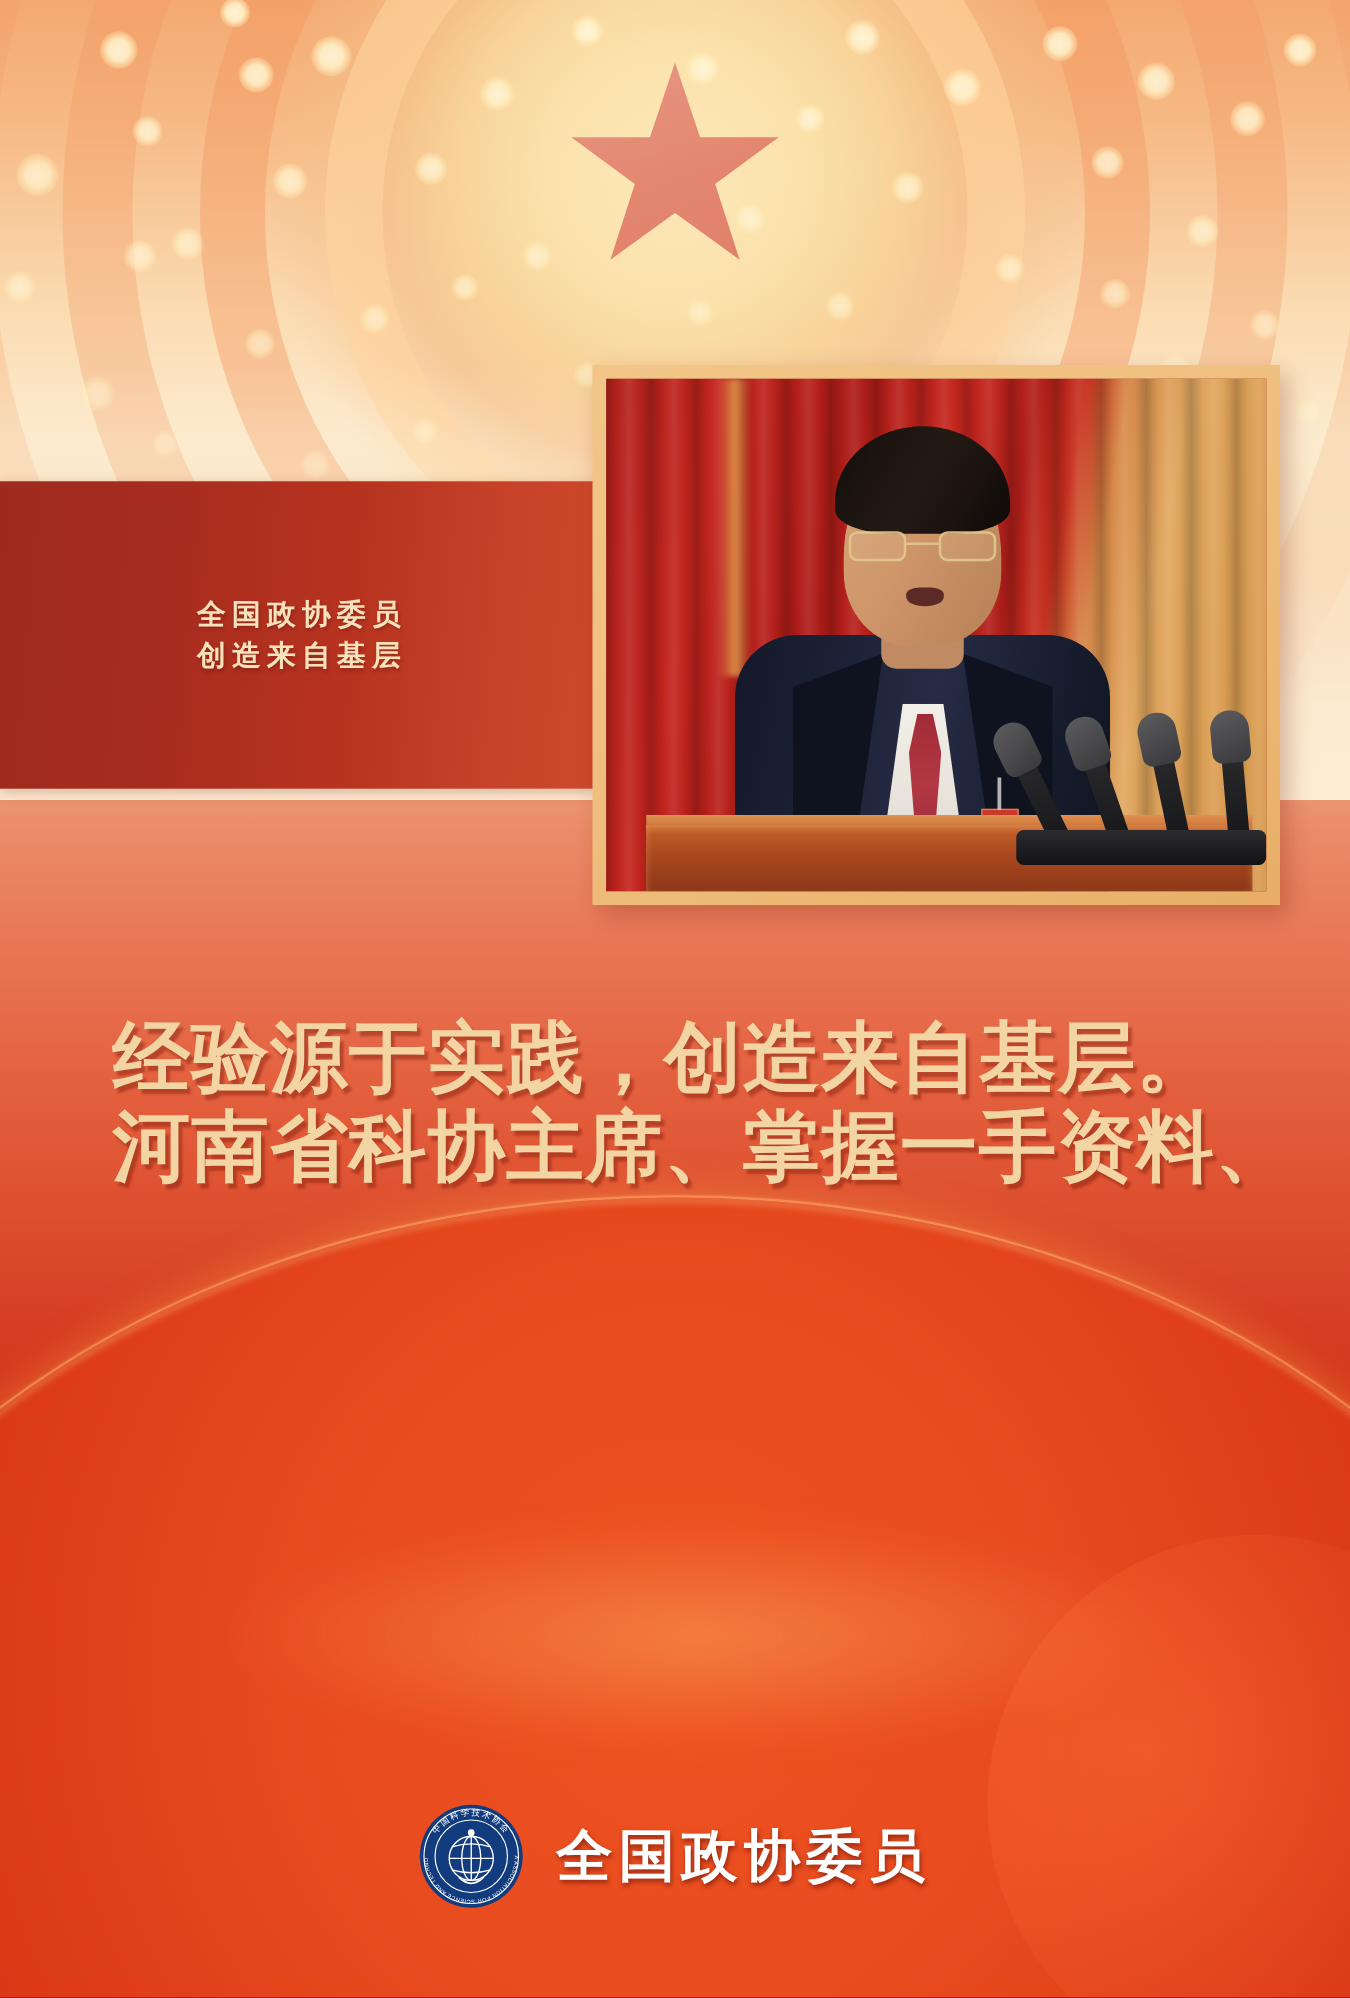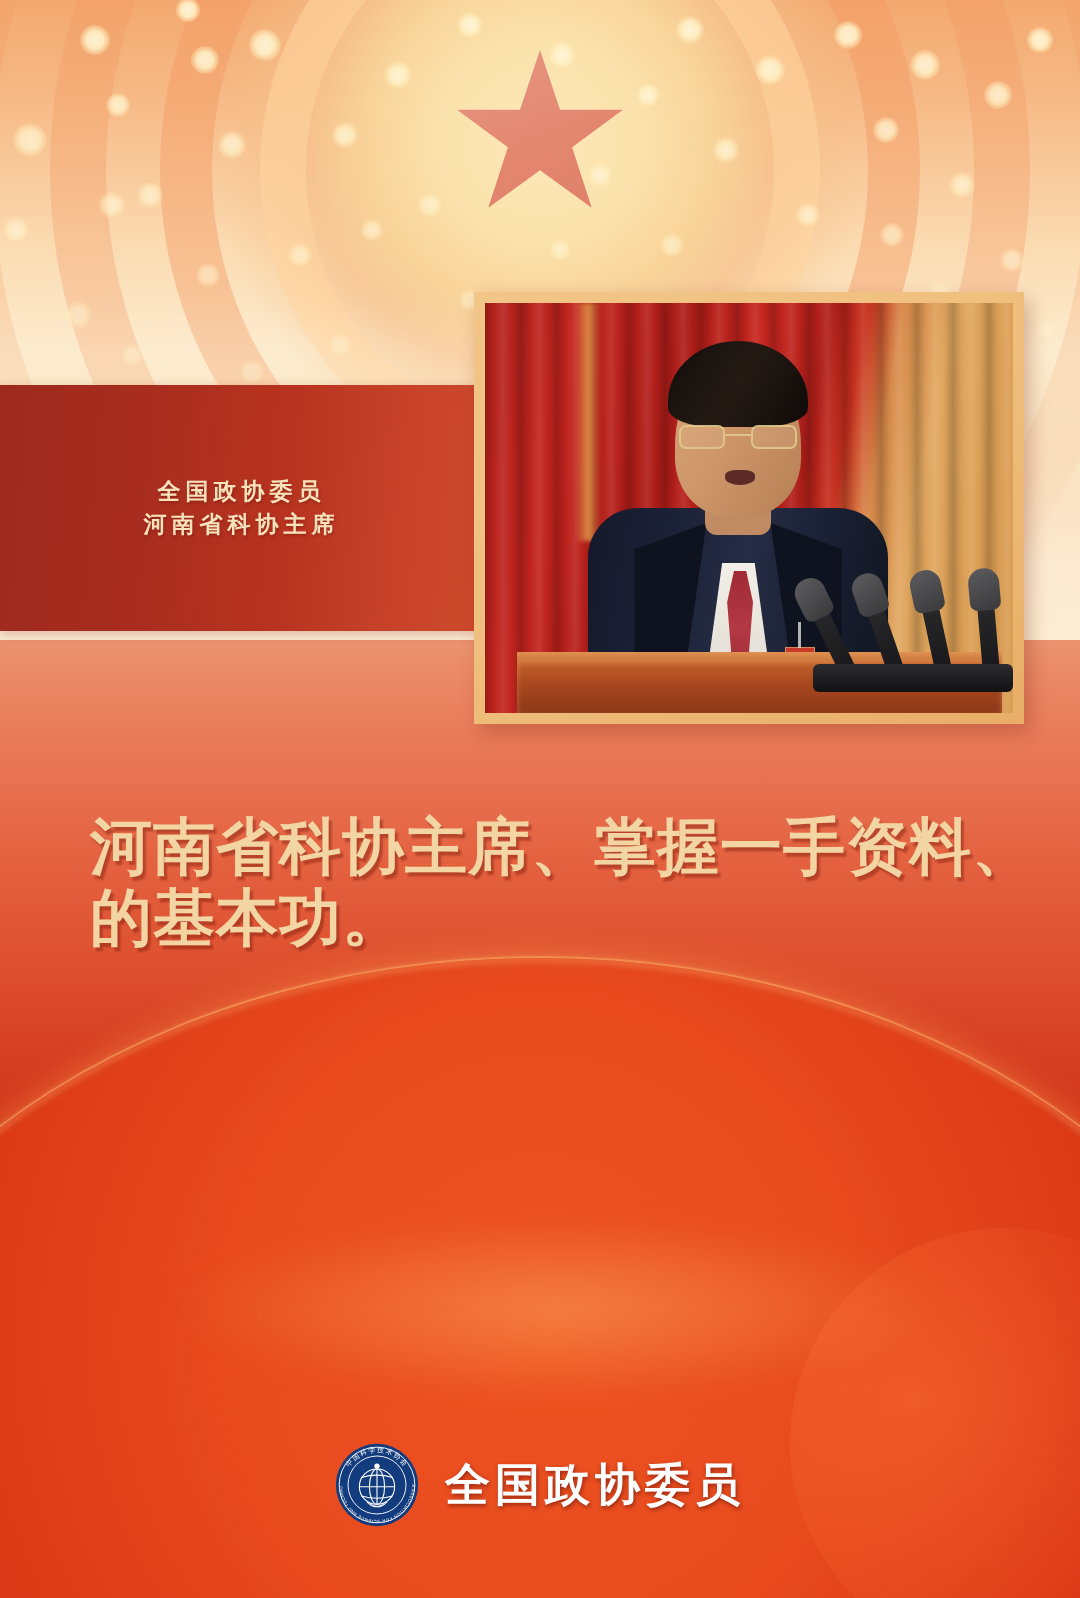--- a/index.html
+++ b/index.html
@@ -321,21 +321,21 @@
 
   <div class="mountains"></div>
   <div class="sweep"></div>
   <div class="sweep-rim"></div>
   <div class="sweep-glow"></div>
   <div class="right-glow"></div>
 
   <div class="name-band">
     <div class="name-sub">
       <div>全国政协委员</div>
-      <div>河南省科协主席</div>
+      <div>创造来自基层</div>
     </div>
   </div>
 
   <div class="photo-frame">
     <div class="photo">
       <div class="curtain"></div>
       <div class="curtain-wood"></div>
       <div class="person">
         <div class="suit"></div>
         <div class="shirt"></div>
@@ -359,22 +359,22 @@
         <div class="mic m1"></div>
         <div class="mic m2"></div>
         <div class="mic m3"></div>
         <div class="mic m4"></div>
         <div class="mic-base"></div>
       </div>
     </div>
   </div>
 
   <div class="quote">
+    <div>经验源于实践，创造来自基层。</div>
     <div>河南省科协主席、掌握一手资料、</div>
-    <div>的基本功。</div>
   </div>
 
   <div class="footer">
     <div class="logo">
       <svg viewBox="0 0 100 100" width="84" height="84" aria-hidden="true">
         <circle cx="50" cy="50" r="49" fill="#123C7E"></circle>
         <circle cx="50" cy="50" r="45" fill="none" stroke="#FFFFFF" stroke-width="1.1"></circle>
         <circle cx="50" cy="50" r="34.5" fill="none" stroke="#FFFFFF" stroke-width="1.1"></circle>
         <defs>
           <path id="arcTop" d="M 50 50 m -39 0 a 39 39 0 0 1 78 0" fill="none"></path>

